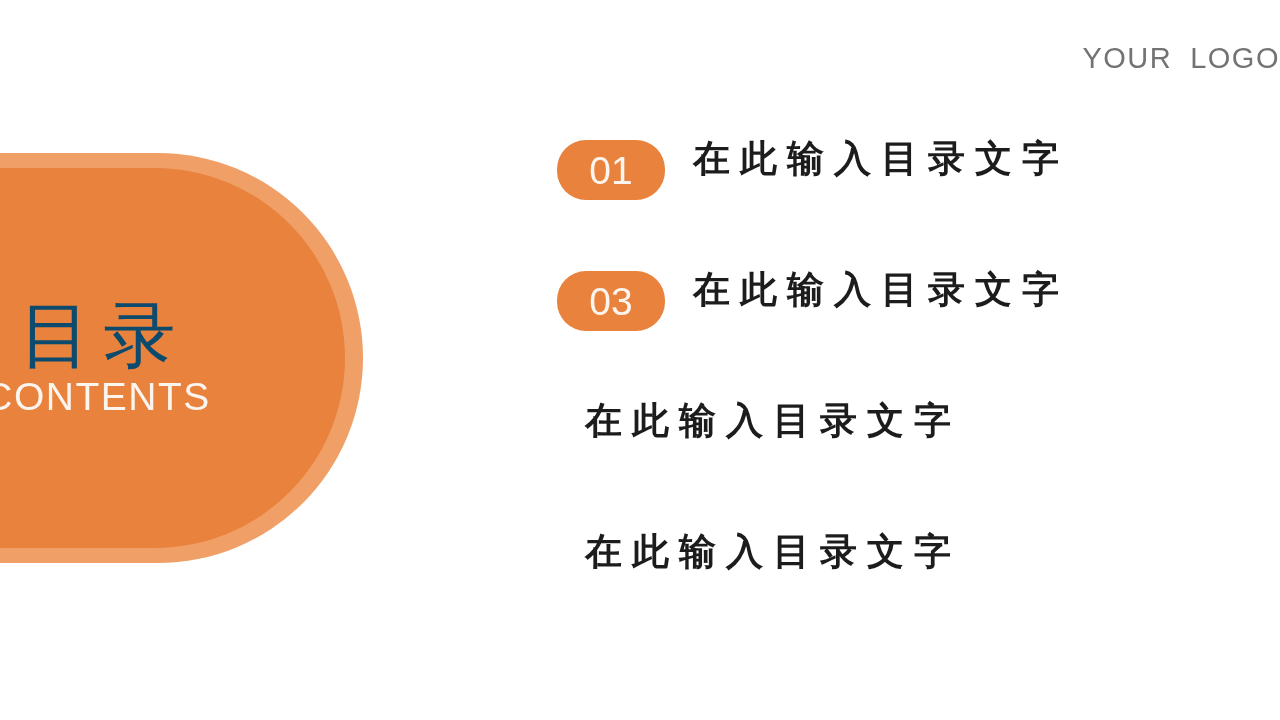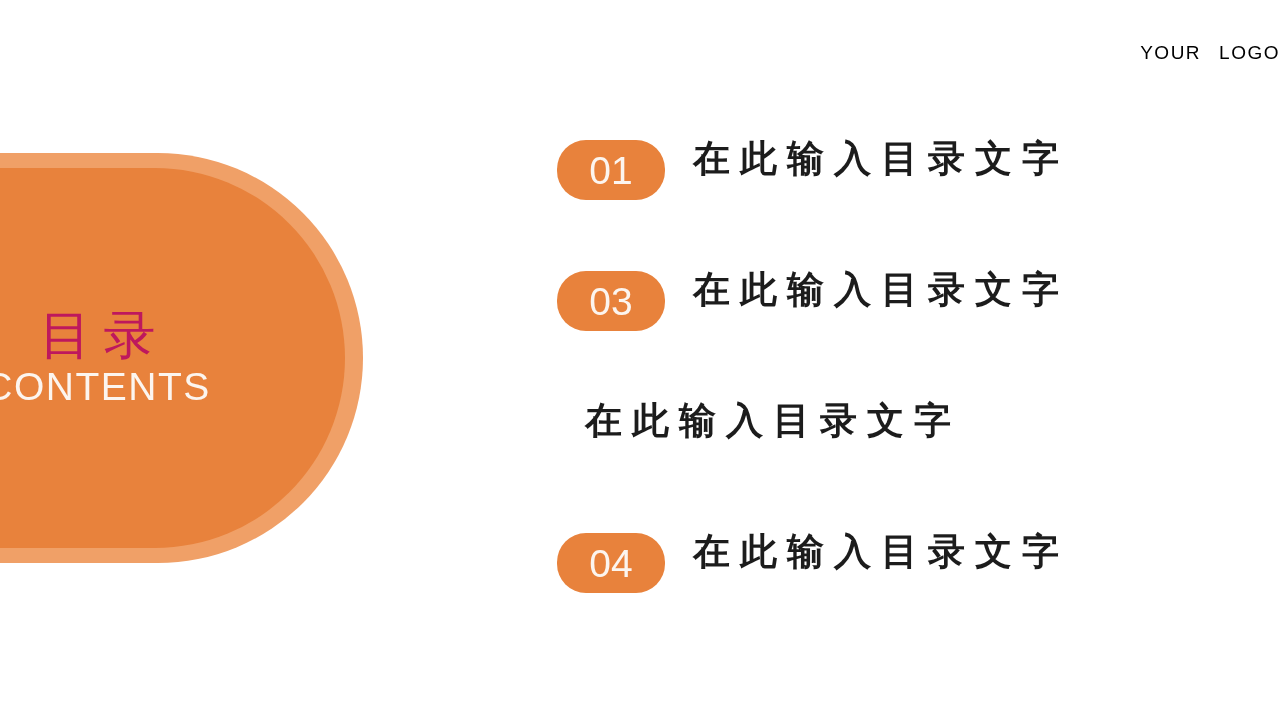--- a/index.html
+++ b/index.html
@@ -19,23 +19,23 @@
     height: 720px;
     background: #ffffff;
     overflow: hidden;
   }
 
   
   .logo {
     position: absolute;
     top: 42px;
     right: 0px;
-    font-size: 19px;
+    font-size: 29px;
     letter-spacing: 1.5px;
-    color: #000000;
+    color: #737373;
     font-weight: 400;
     white-space: nowrap;
     font-family: "Liberation Sans", "DejaVu Sans", sans-serif;
   }
   .logo .gap {
     display: inline-block;
     width: 18px;
   }
 
   
@@ -71,22 +71,22 @@
     width: 595px;
     height: 380px;
     display: flex;
     flex-direction: column;
     align-items: center;
     justify-content: center;
     padding-left: 100px;
     box-sizing: border-box;
   }
   .contents-cn {
-    color: #be185d;
-    font-size: 52px;
+    color: #0c4a6e;
+    font-size: 72px;
     line-height: 1.0;
     letter-spacing: 12px;
     text-indent: 12px;
     font-weight: 400;
     font-family: "DejaVu Sans", "Liberation Sans", sans-serif;
   }
   .contents-en {
     color: #FCF5EF;
     font-size: 39px;
     line-height: 1.05;
@@ -173,21 +173,18 @@
         <span class="toc-badge-num">03</span>
       </div>
       <div class="toc-label">在此输入目录文字</div>
     </div>
 
     <div class="toc-row">
       <div class="toc-label">在此输入目录文字</div>
     </div>
 
     <div class="toc-row">
-      <div class="toc-badge">
-        <span class="toc-badge-num">04</span>
-      </div>
       <div class="toc-label">在此输入目录文字</div>
     </div>
 
   </div>
 
 </div>
 
 </body></html>

